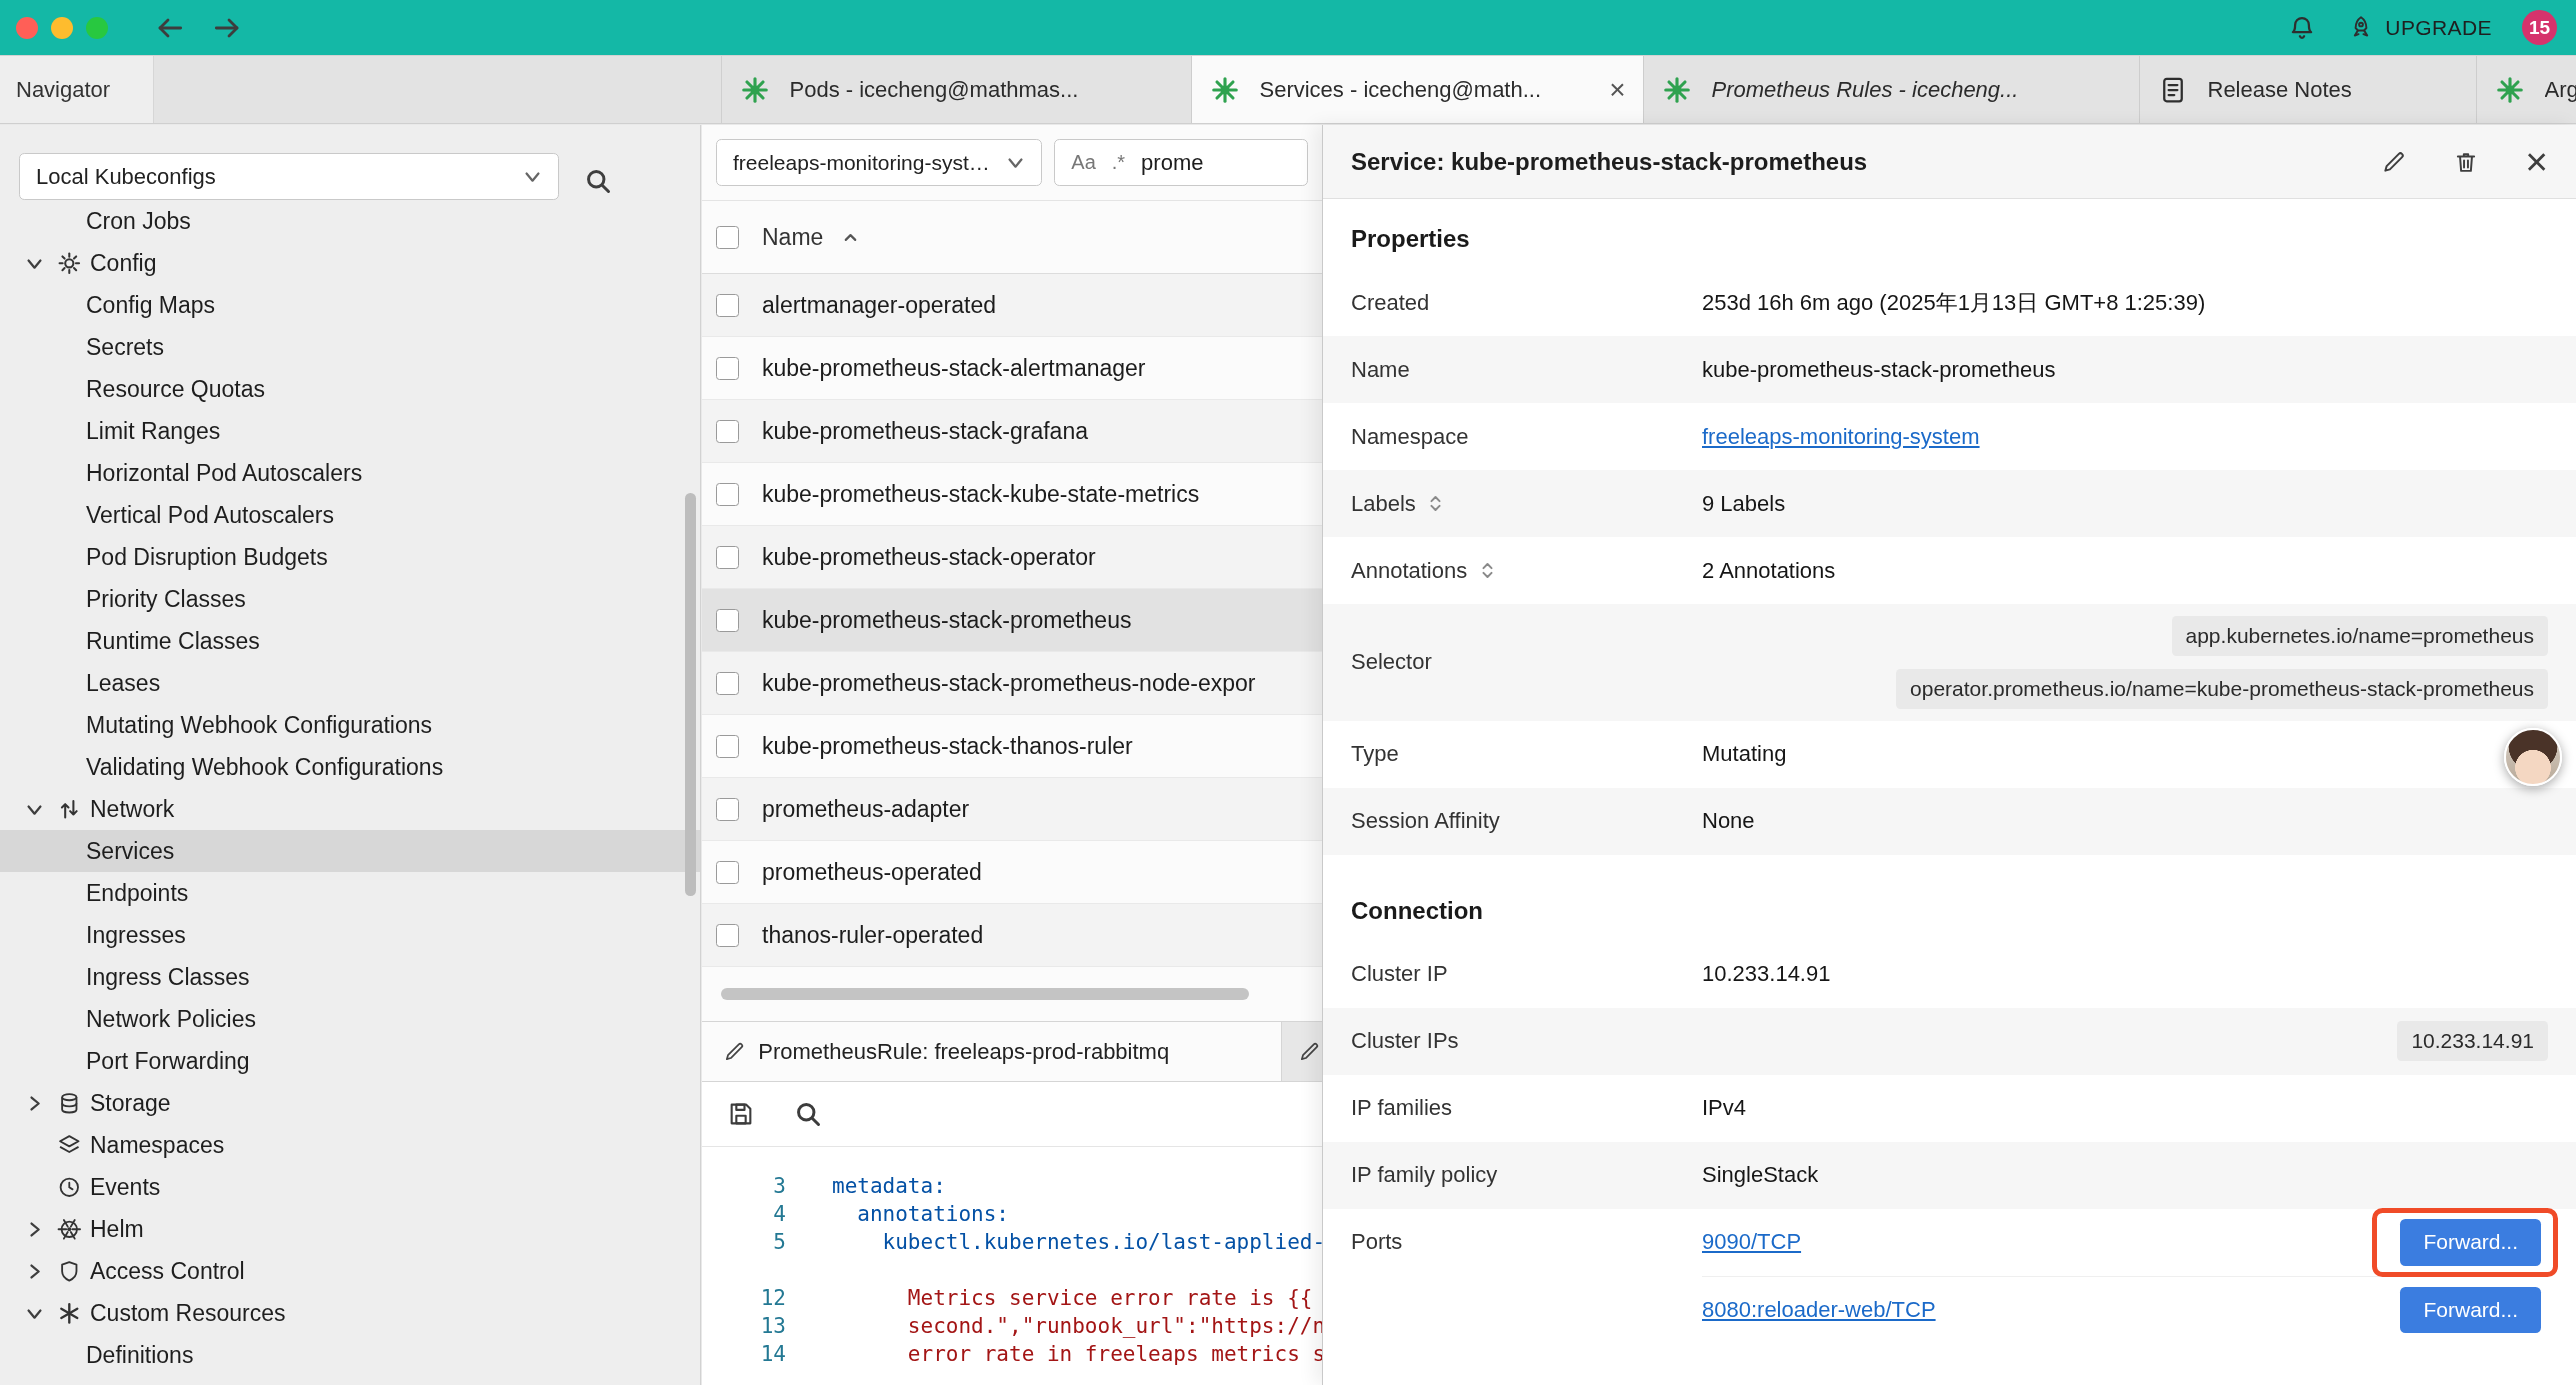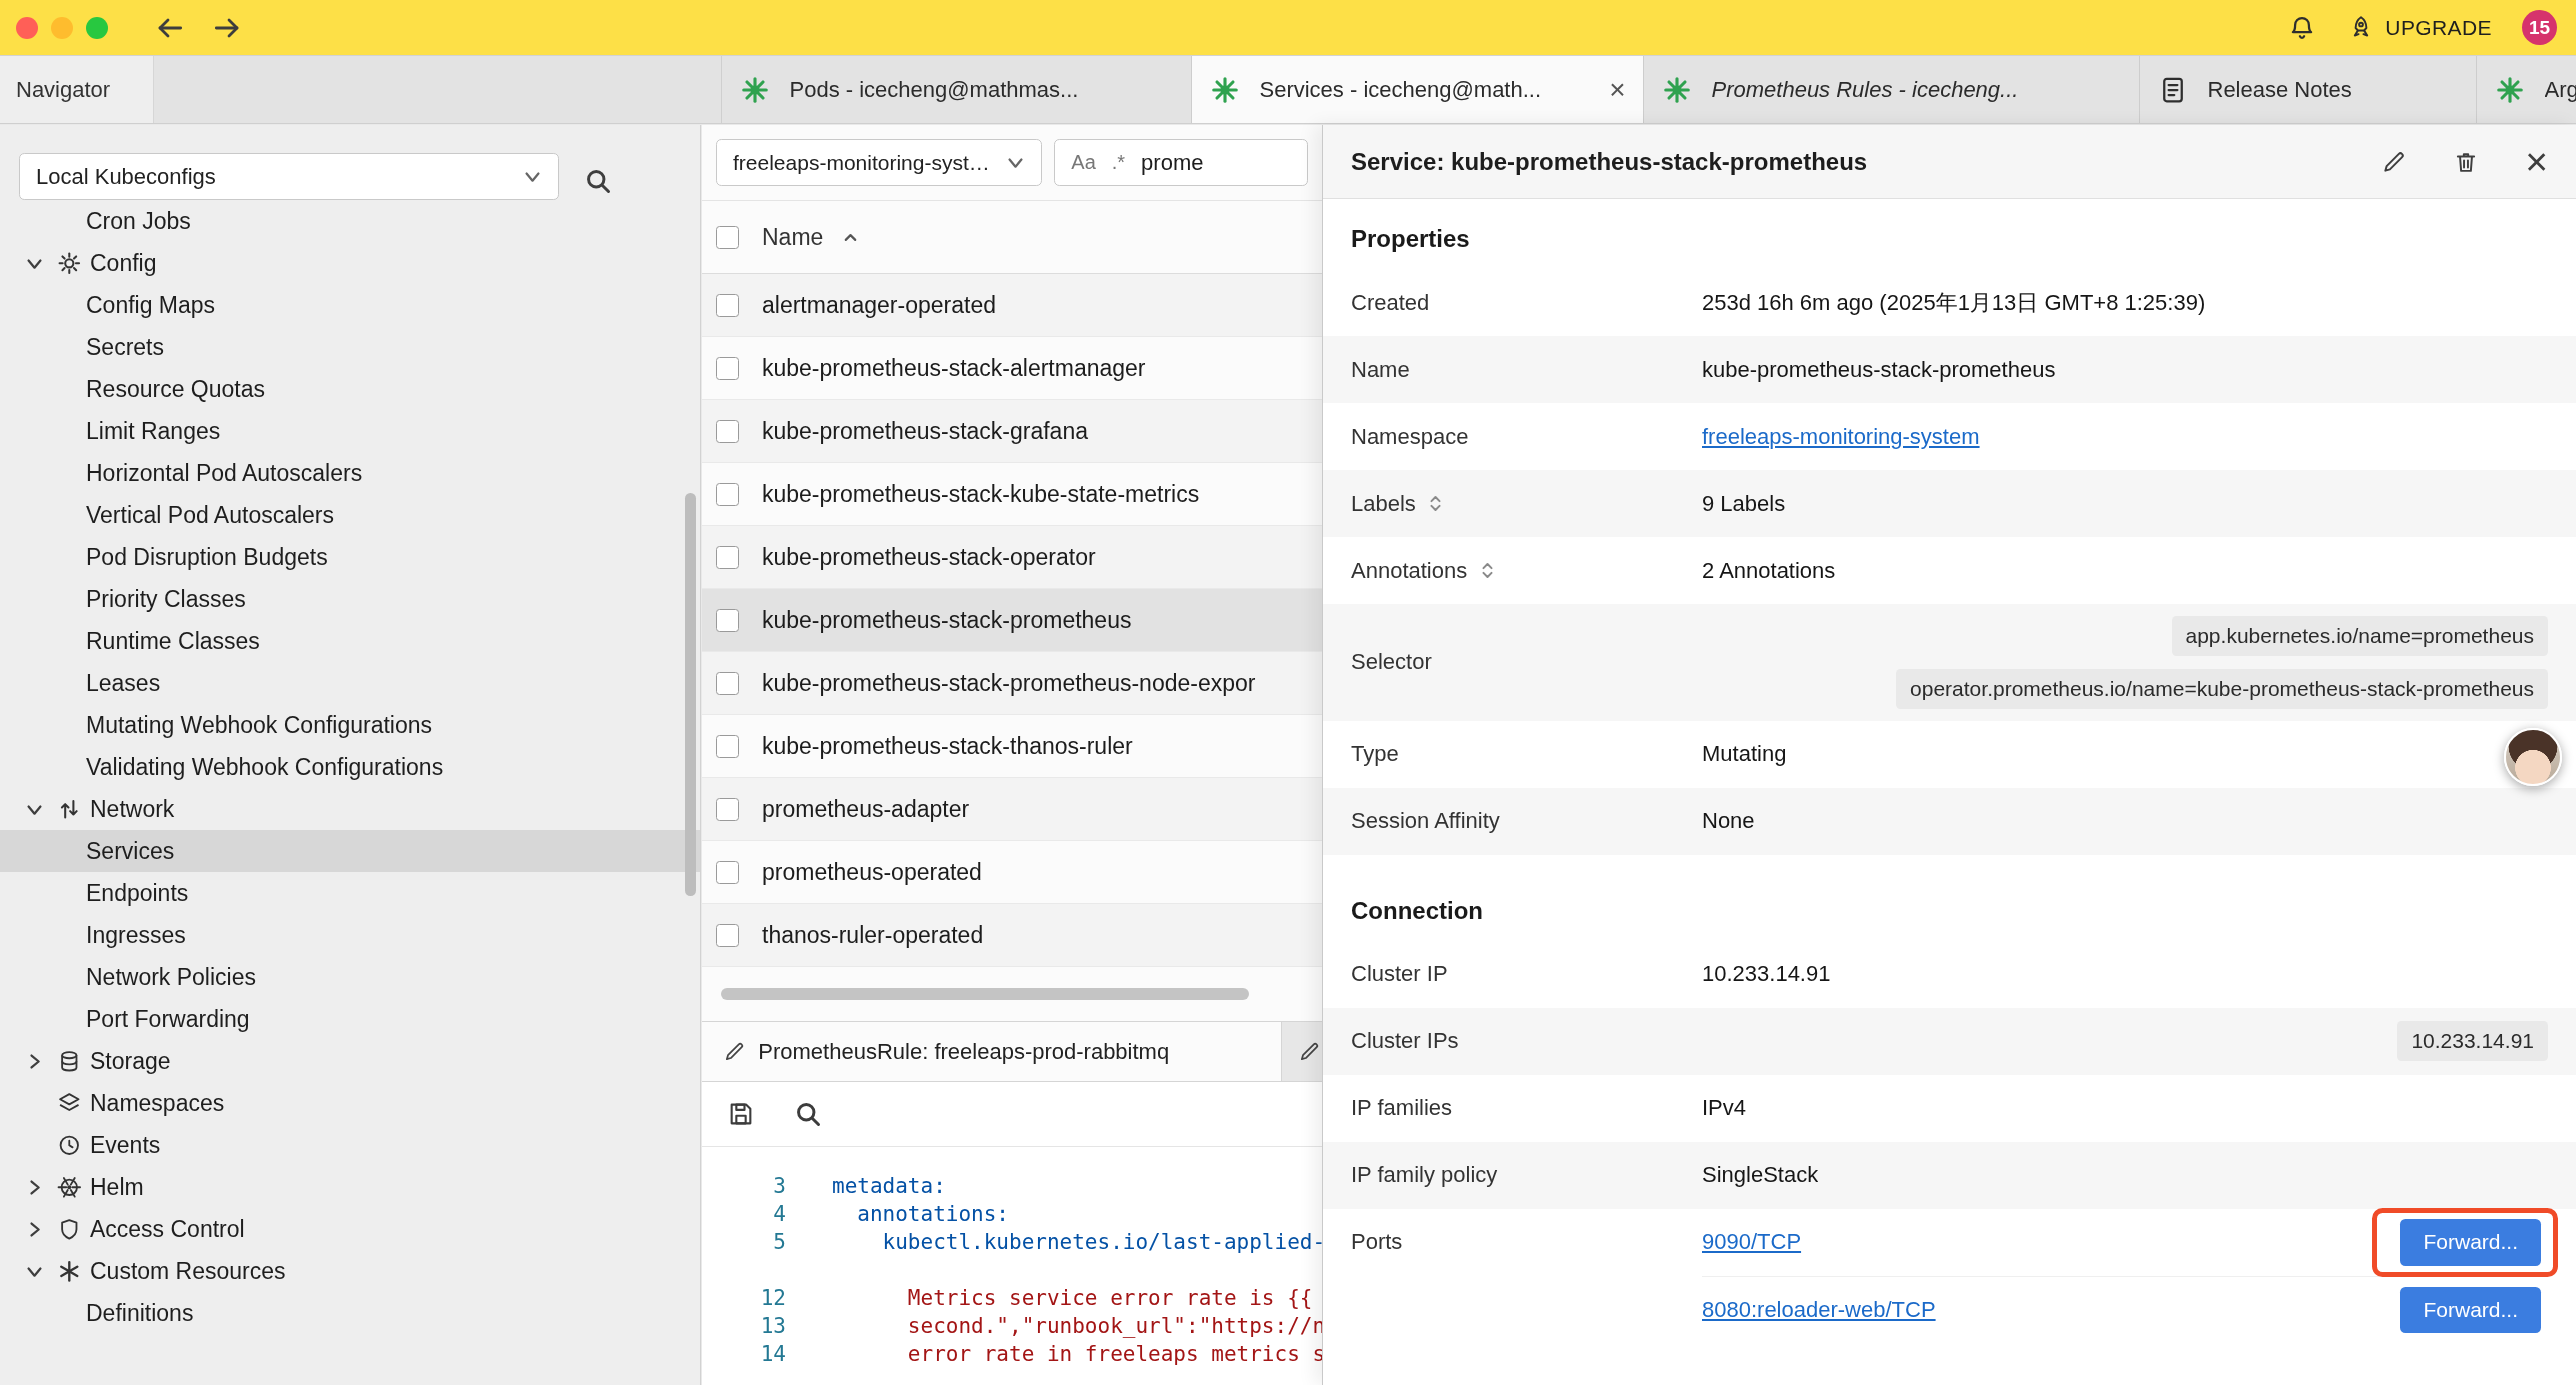--- a/index.html
+++ b/index.html
@@ -2,21 +2,21 @@
 <html style="font-size:14px"><head>
 <meta charset="utf-8">
 <style>
 *{margin:0;padding:0;box-sizing:border-box}
 html,body{width:2576px;height:1385px;overflow:hidden}
 body{font-family:"Liberation Sans","DejaVu Sans",sans-serif;background:#e9e9e9;color:#222;position:relative;font-size:23px;
   --link:#1b6ac9;--btn-blue:#3b7de0;--annot-red:#f04b28;--badge-pink:#d6336c;--k8s-green:#2fa24f}
 svg.icon{display:inline-block;flex:none;vertical-align:middle}
 
 
-.titlebar{position:absolute;top:0;left:0;right:0;height:56px;background:#fde047;border-bottom:0.9px solid #d2d2d2;display:flex;align-items:center}
+.titlebar{position:absolute;top:0;left:0;right:0;height:56px;background:#14b8a6;border-bottom:0.9px solid #d2d2d2;display:flex;align-items:center}
 .lights{display:flex;gap:13px;margin-left:16px}
 .light{width:22px;height:22px;border-radius:50%}
 .light.r{background:#ff5f57}.light.y{background:#febc2e}.light.g{background:#28c840}
 .navbtns{display:flex;gap:24.6px;margin-left:46px;color:#3d3d3d;align-items:center}
 .navbtn{width:32px;height:32px}
 .tb-right{margin-left:auto;display:flex;align-items:center;gap:30px;margin-right:19px}
 .bell{width:30px;height:30px;color:#2e2e2e}
 .upgrade{display:flex;align-items:center;gap:10.5px;font-size:21px;color:#1f1f1f;letter-spacing:0.4px}
 .upgrade .icon{width:28px;height:28px;color:#2e2e2e}
 .badge{min-width:35px;height:35px;border-radius:50%;background:var(--badge-pink);color:#fff;font-size:19px;font-weight:bold;display:flex;align-items:center;justify-content:center}
@@ -391,20 +391,23 @@
       <div class="trow leaf sel">
       <span>Services</span>
       </div>
       <div class="trow leaf">
       <span>Endpoints</span>
       </div>
       <div class="trow leaf">
       <span>Ingresses</span>
       </div>
       <div class="trow leaf">
+      <span>Ingress Classes</span>
+      </div>
+      <div class="trow leaf">
       <span>Network Policies</span>
       </div>
       <div class="trow leaf">
       <span>Port Forwarding</span>
       </div>
       <div class="trow">
         <span class="chev-box">
           <svg class="icon " viewBox="0 0 22 22" width="19" height="19">
             <use href="#i-chevron"></use>
           </svg>

